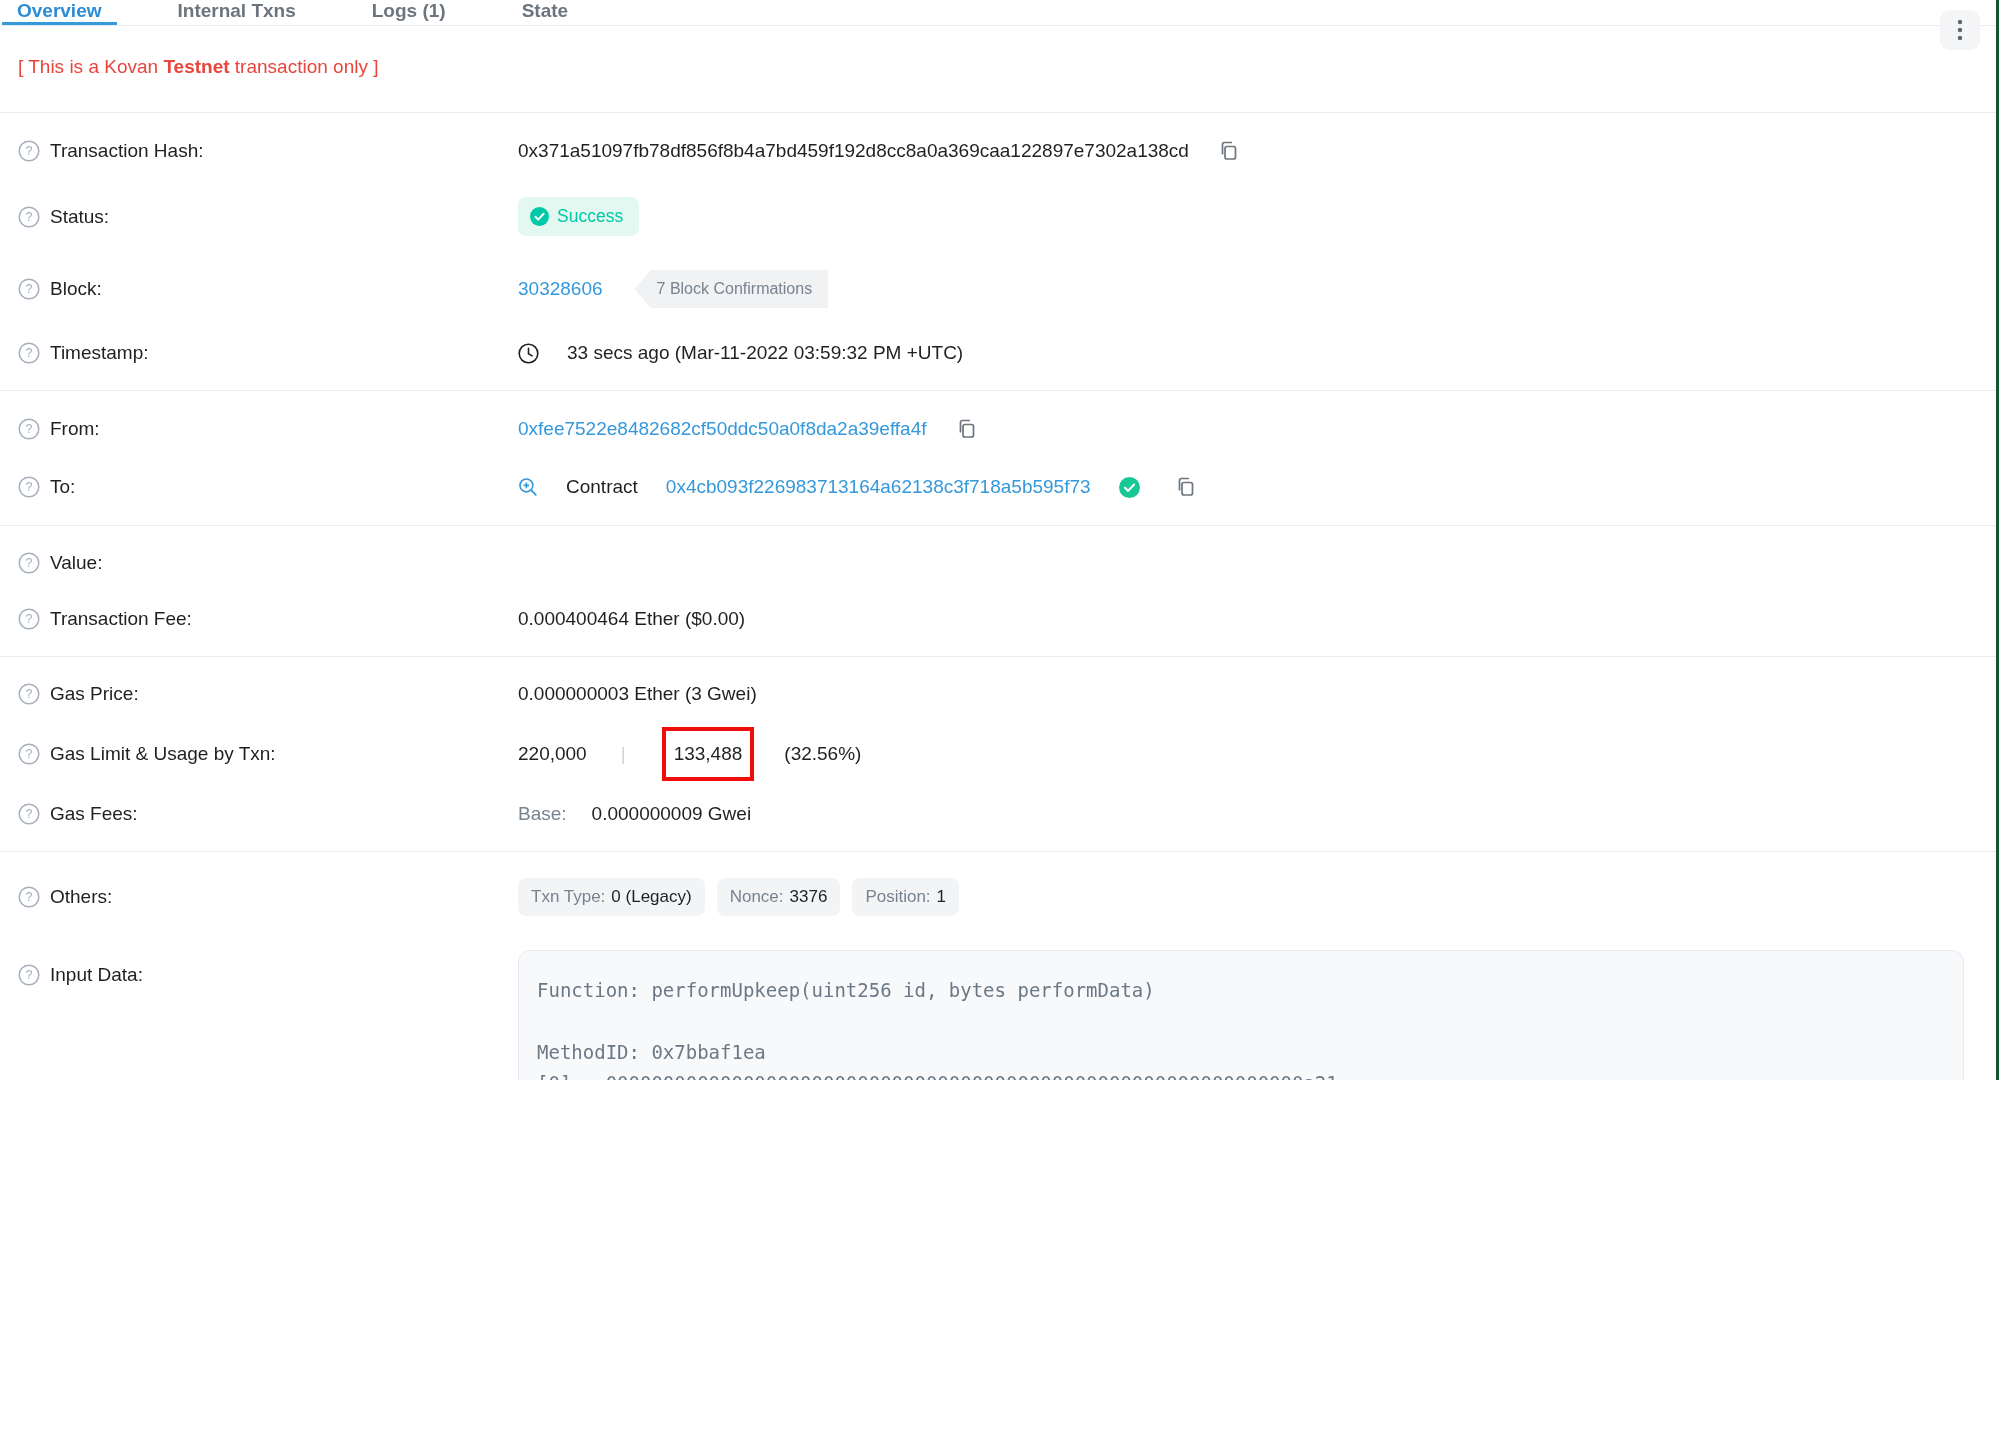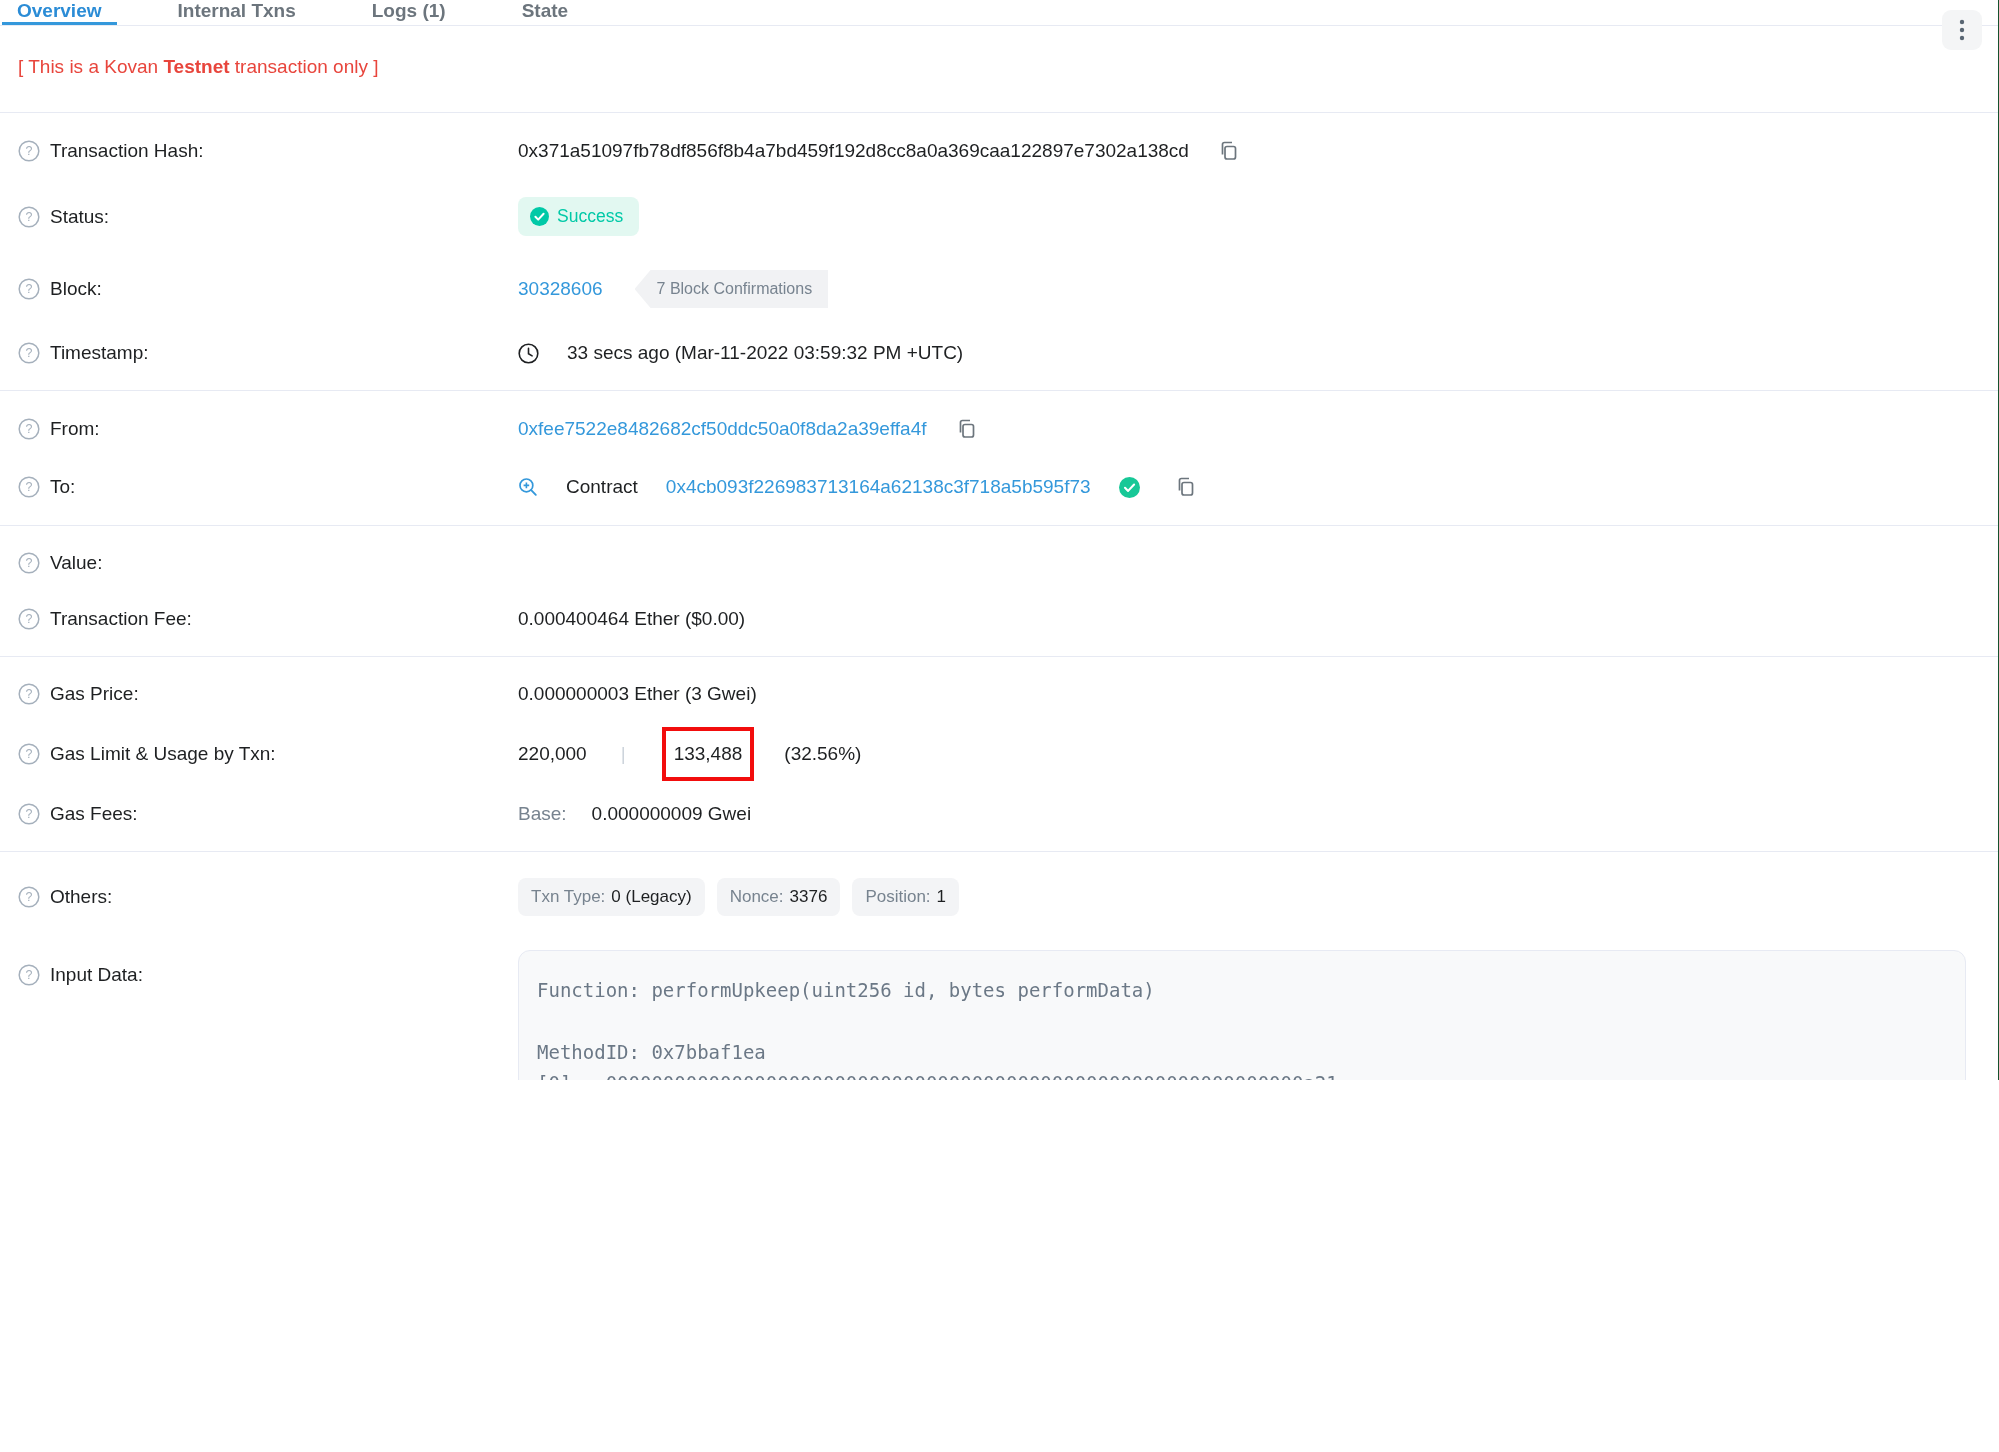--- a/index.html
+++ b/index.html
@@ -1,19 +1,19 @@
 <!DOCTYPE html>
 <html><head>
 <meta charset="utf-8">
 <style>
   * { margin:0; padding:0; box-sizing:border-box; }
   html,body { background:#ffffff; }
   body { font-family:"Liberation Sans", sans-serif; color:#1e2022; }
   .page { width:1999px; height:1080px; display:flex; flex-direction:column;
-          background:#fff; border-right:1px solid #14532d; overflow:hidden; position:relative; }
+          background:#fff; border-right:3px solid #14532d; overflow:hidden; position:relative; }
 
   
   .tabbar { display:flex; align-items:stretch; height:62px; border-bottom:1px solid #e7eaf3;
             padding-left:2px; position:relative; }
   .tab { display:flex; align-items:center; padding:0 15px; margin-right:46px;
          font-size:19px; font-weight:700; color:#6c757d; cursor:pointer; border-bottom:3px solid transparent; }
   .tab.active { color:#2b8cd6; border-bottom-color:#3498db; }
   .kebab-btn { position:absolute; right:16px; top:10px; width:40px; height:40px; border-radius:9px;
                background:#f4f5f6; display:flex; align-items:center; justify-content:center; cursor:pointer; }
 

